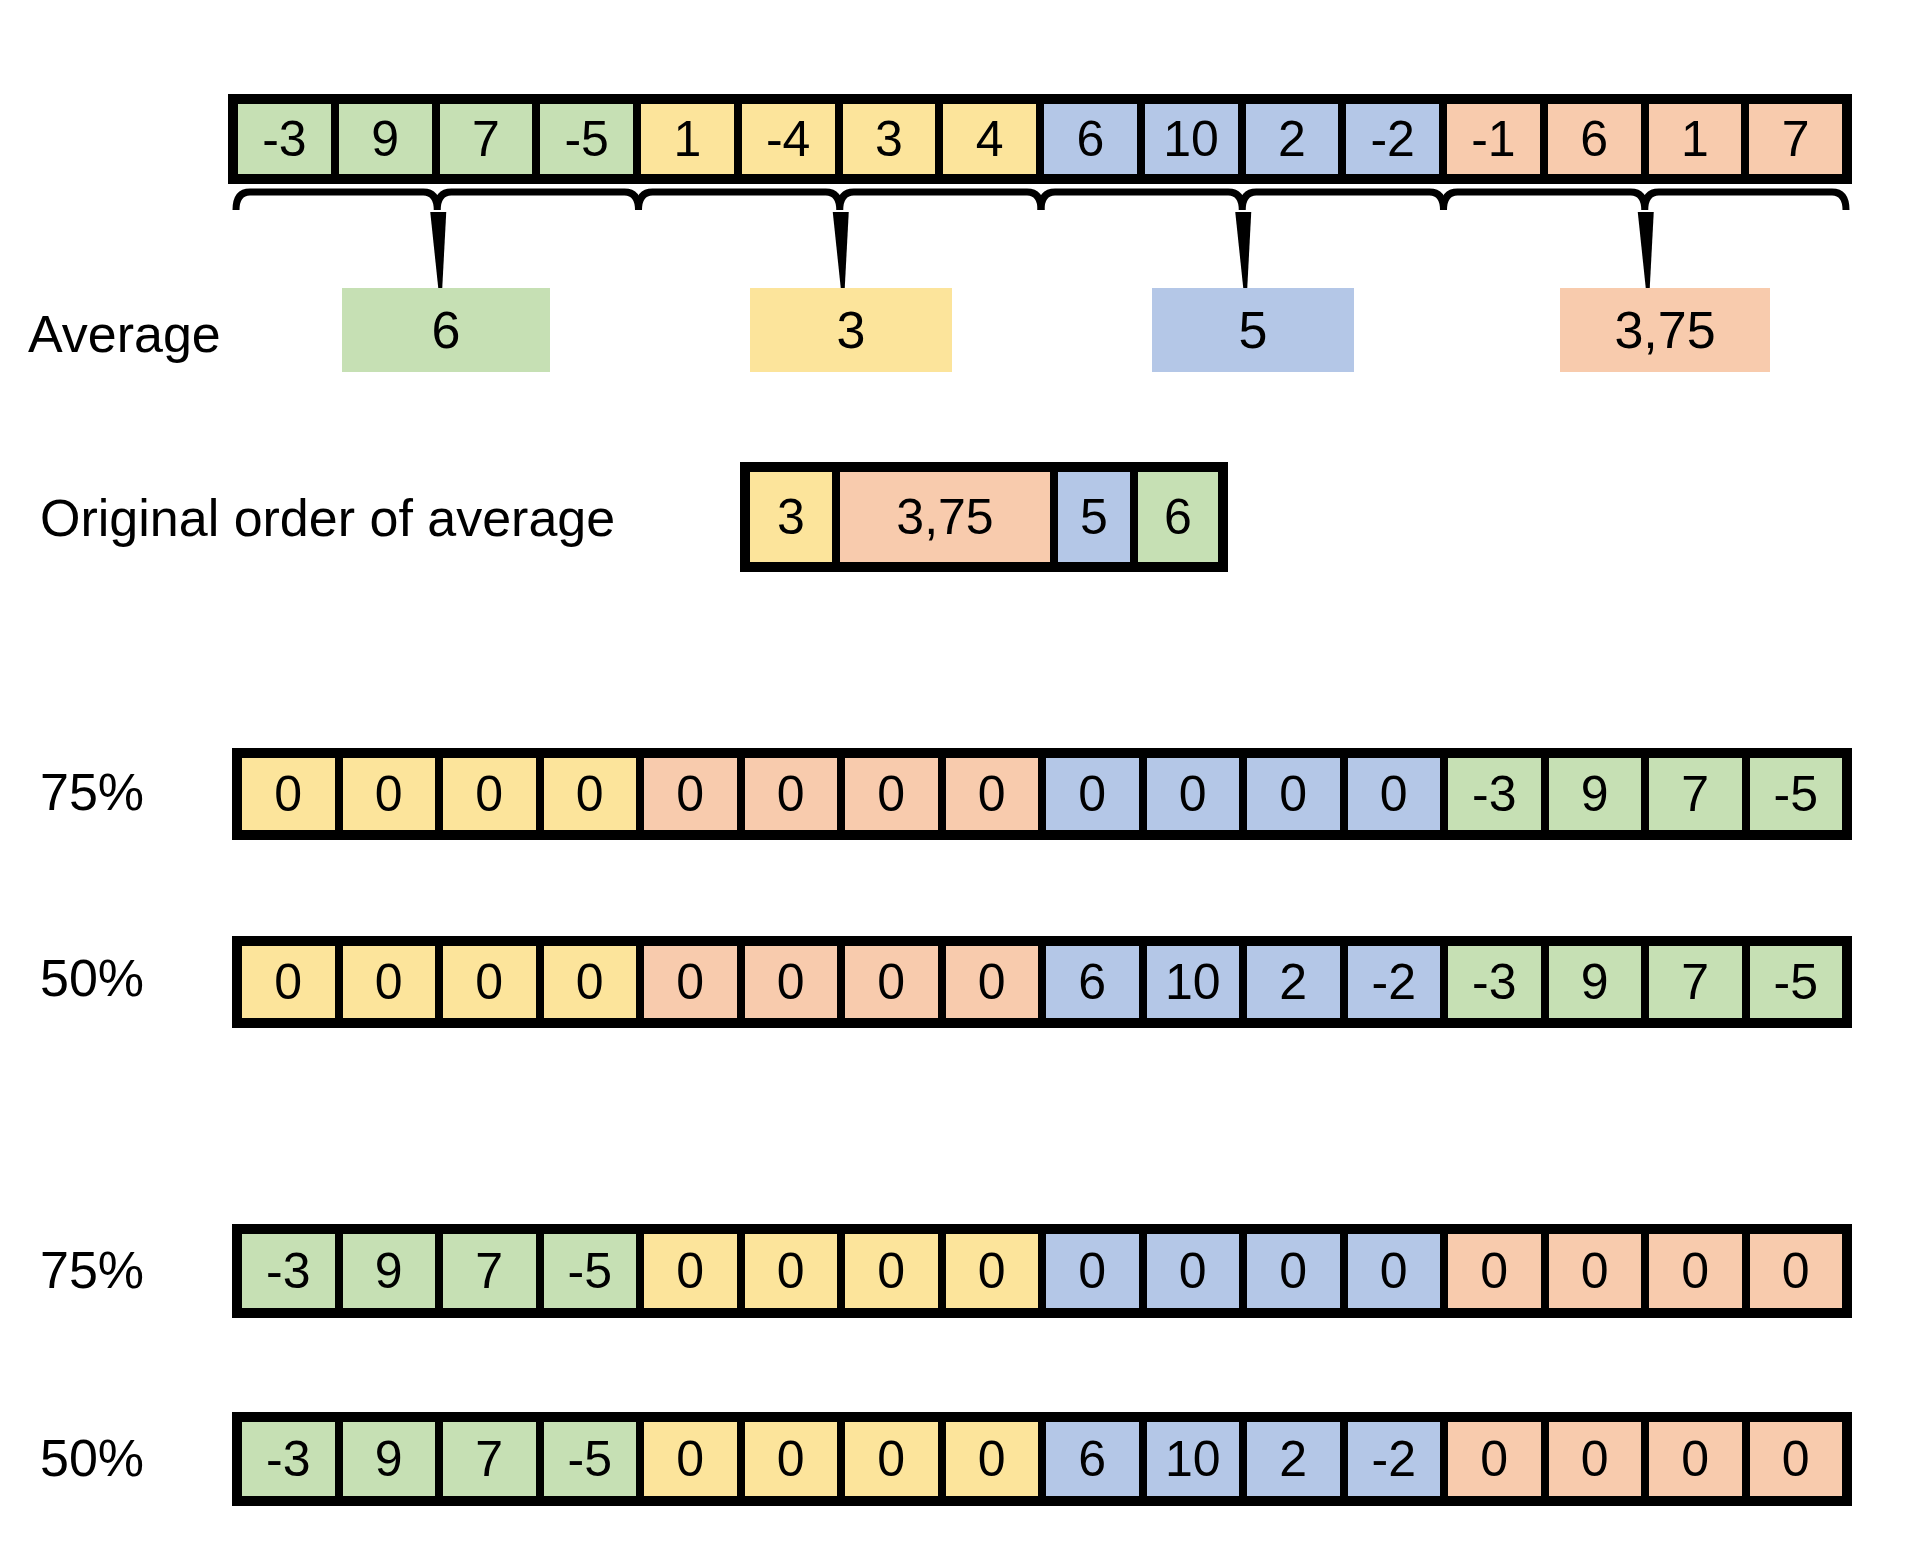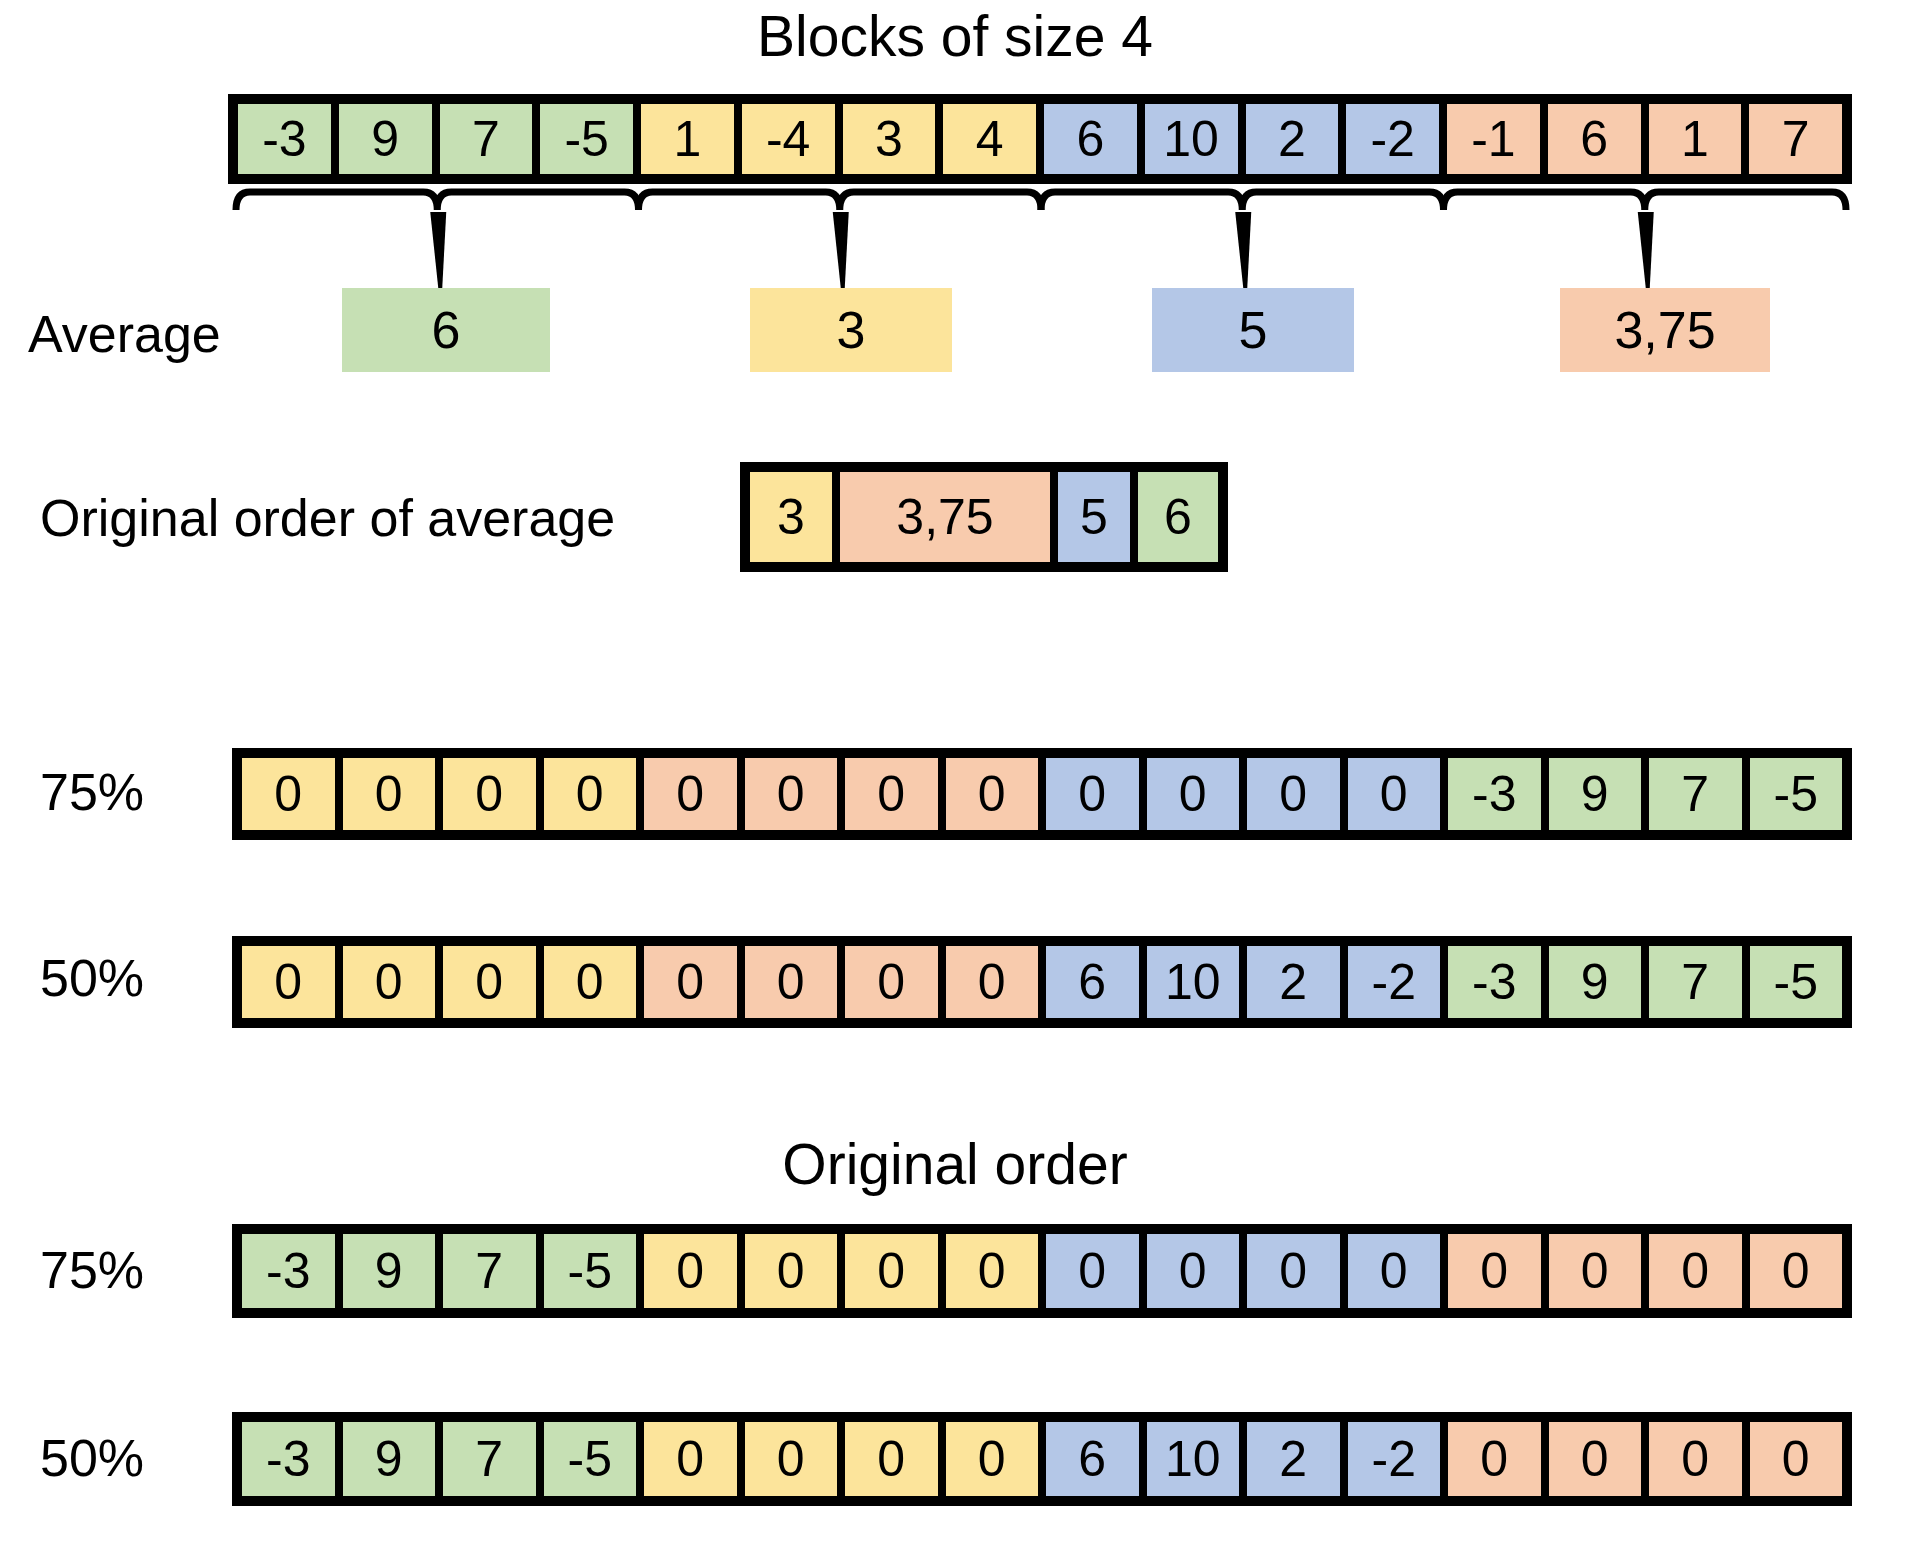--- a/index.html
+++ b/index.html
@@ -108,21 +108,20 @@
     position: absolute;
     left: 0;
     pointer-events: none;
   }
 </style>
 </head>
 <body>
 
 <div class="stage">
 
-  <div class="section-title" style="left:0; top:8px; width:1910px;">Blocks of size 4</div>
 
   <div class="array-strip" id="blocks-array" style="left:228px; top:94px; width:1624px; height:90px;">
       <div class="cell c-green">-3</div>
       <div class="cell c-green">9</div>
       <div class="cell c-green">7</div>
       <div class="cell c-green">-5</div>
       <div class="cell c-yellow">1</div>
       <div class="cell c-yellow">-4</div>
       <div class="cell c-yellow">3</div>
       <div class="cell c-yellow">4</div>
@@ -209,21 +208,20 @@
       <div class="cell c-blue">6</div>
       <div class="cell c-blue">10</div>
       <div class="cell c-blue">2</div>
       <div class="cell c-blue">-2</div>
       <div class="cell c-green">-3</div>
       <div class="cell c-green">9</div>
       <div class="cell c-green">7</div>
       <div class="cell c-green">-5</div>
     </div>
 
-  <div class="section-title" style="left:0; top:1136px; width:1910px;">Original order</div>
 
   <div class="row-label right" style="left:40px; top:1244px; width:170px;">75%</div>
 
   <div class="array-strip" id="original-array-0" style="left:232px; top:1224px; width:1620px; height:94px;">
       <div class="cell c-green">-3</div>
       <div class="cell c-green">9</div>
       <div class="cell c-green">7</div>
       <div class="cell c-green">-5</div>
       <div class="cell c-yellow">0</div>
       <div class="cell c-yellow">0</div>

